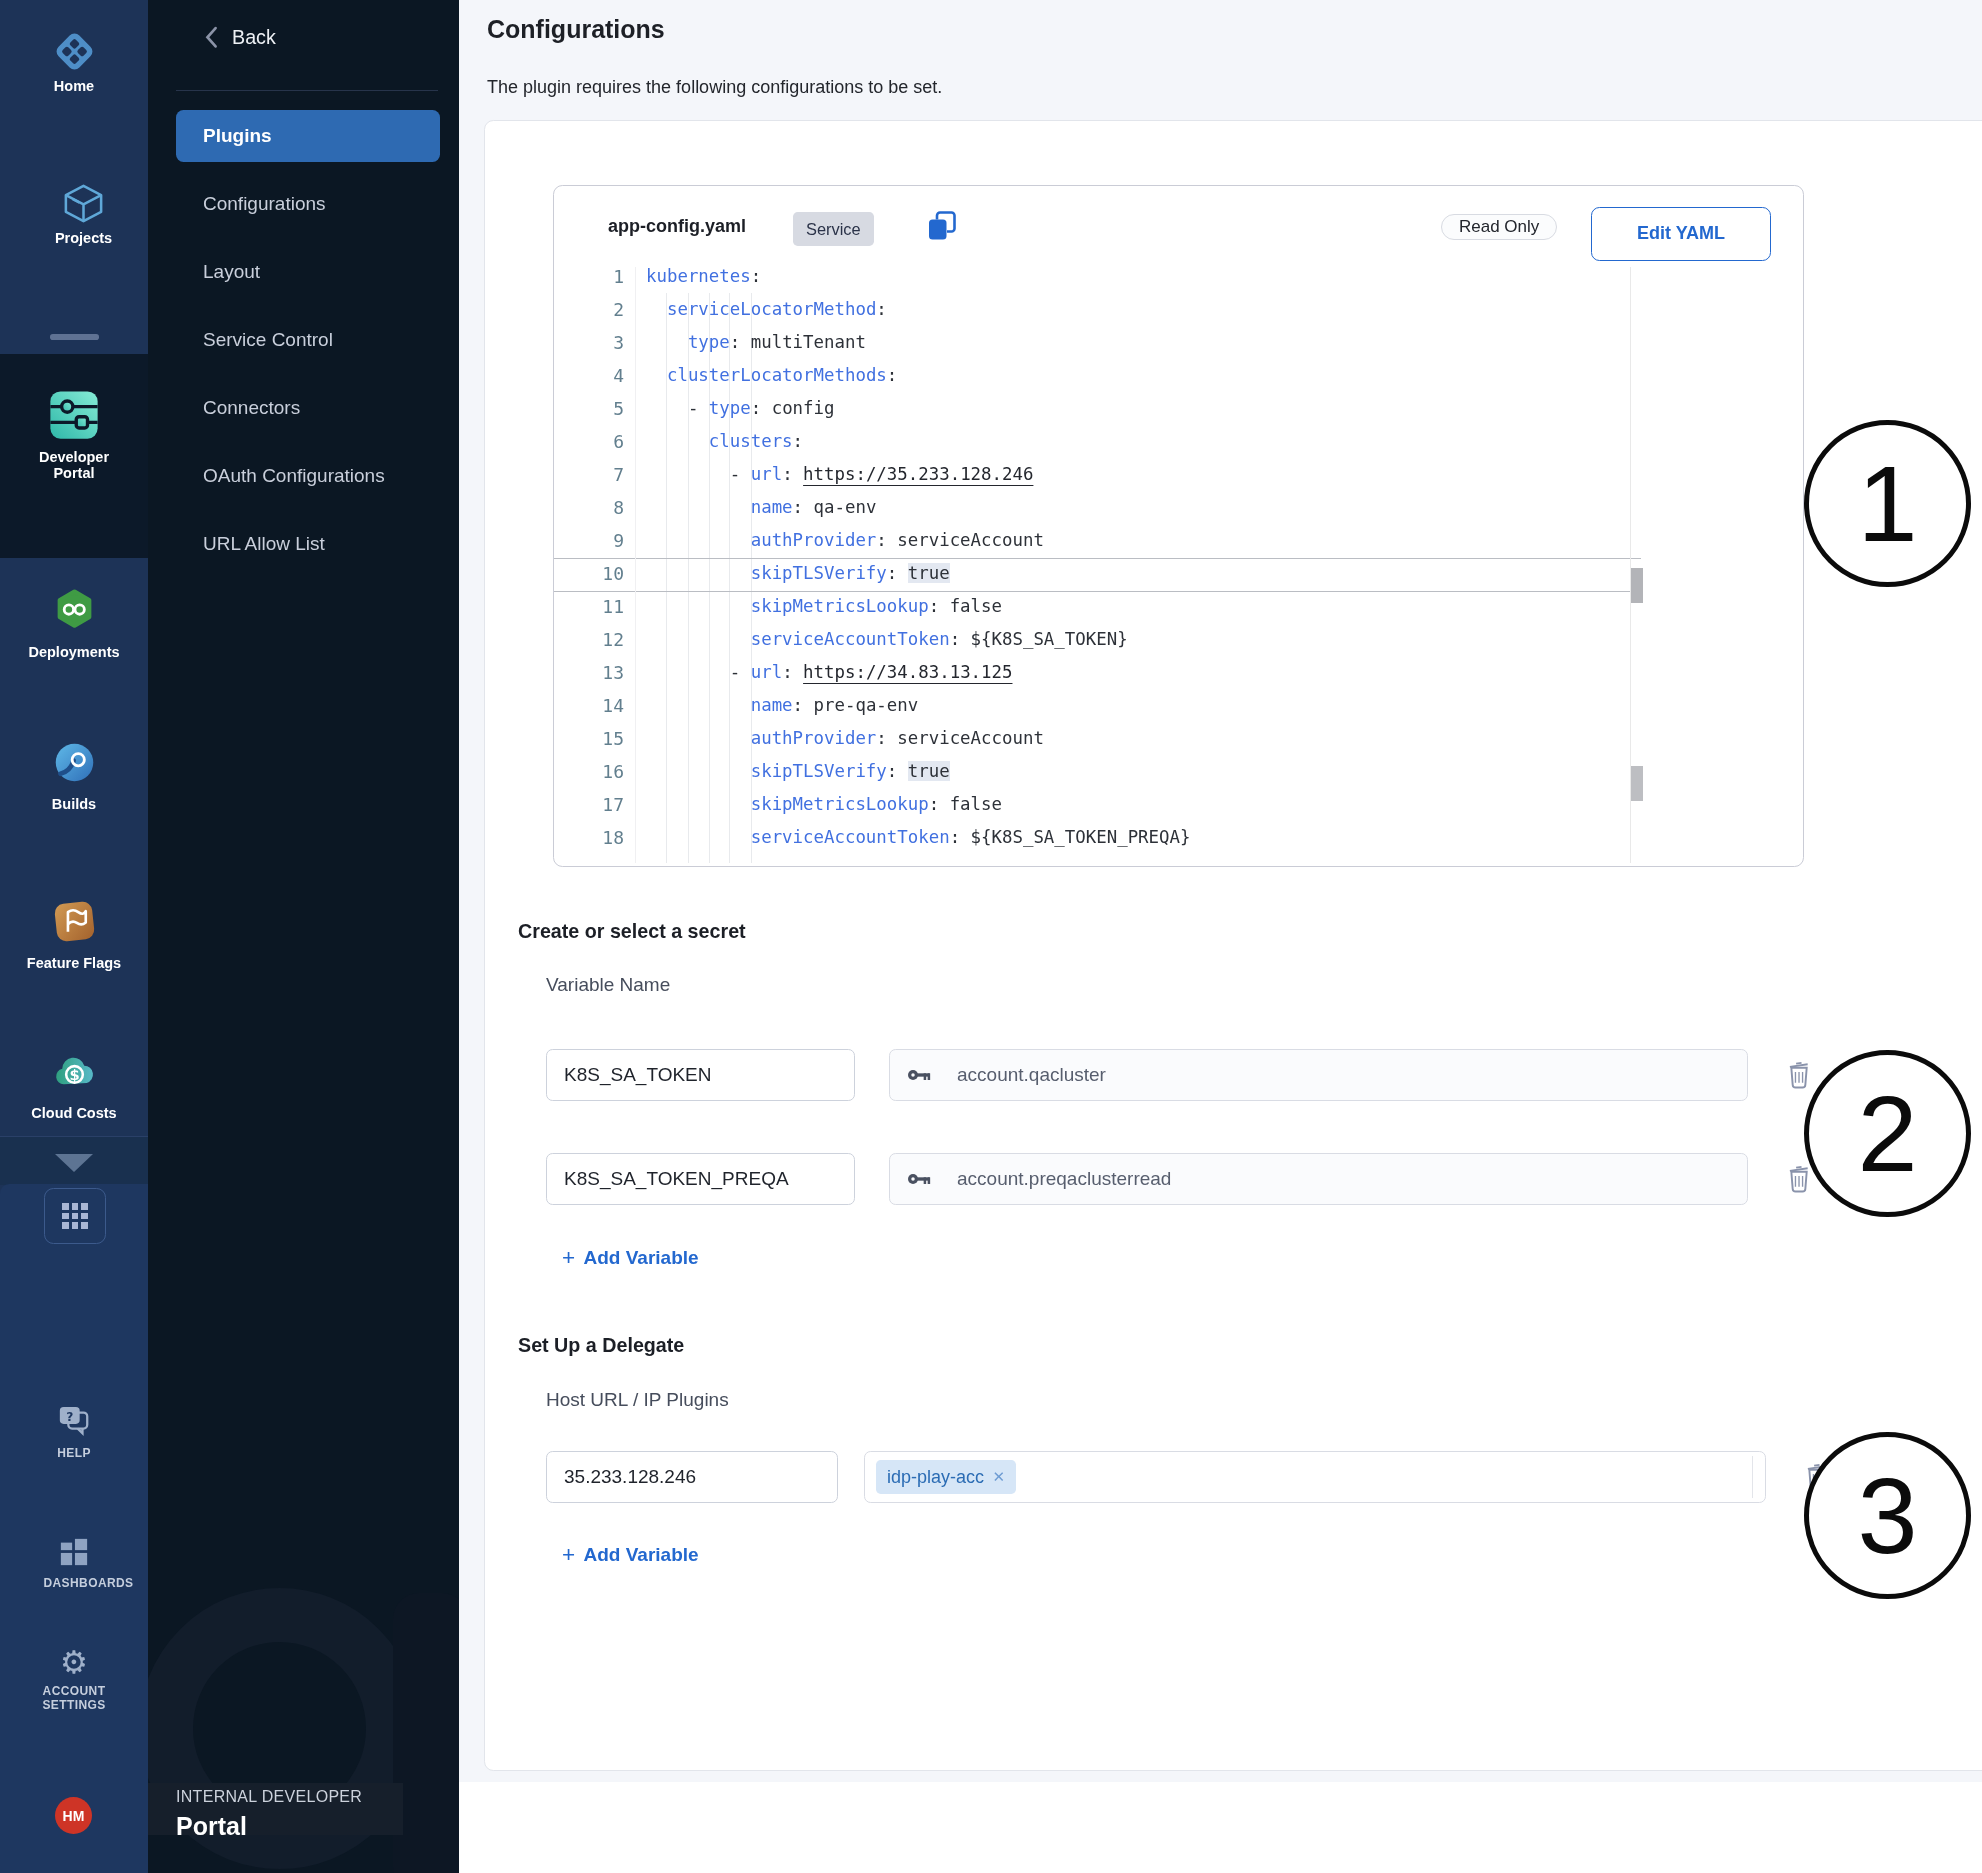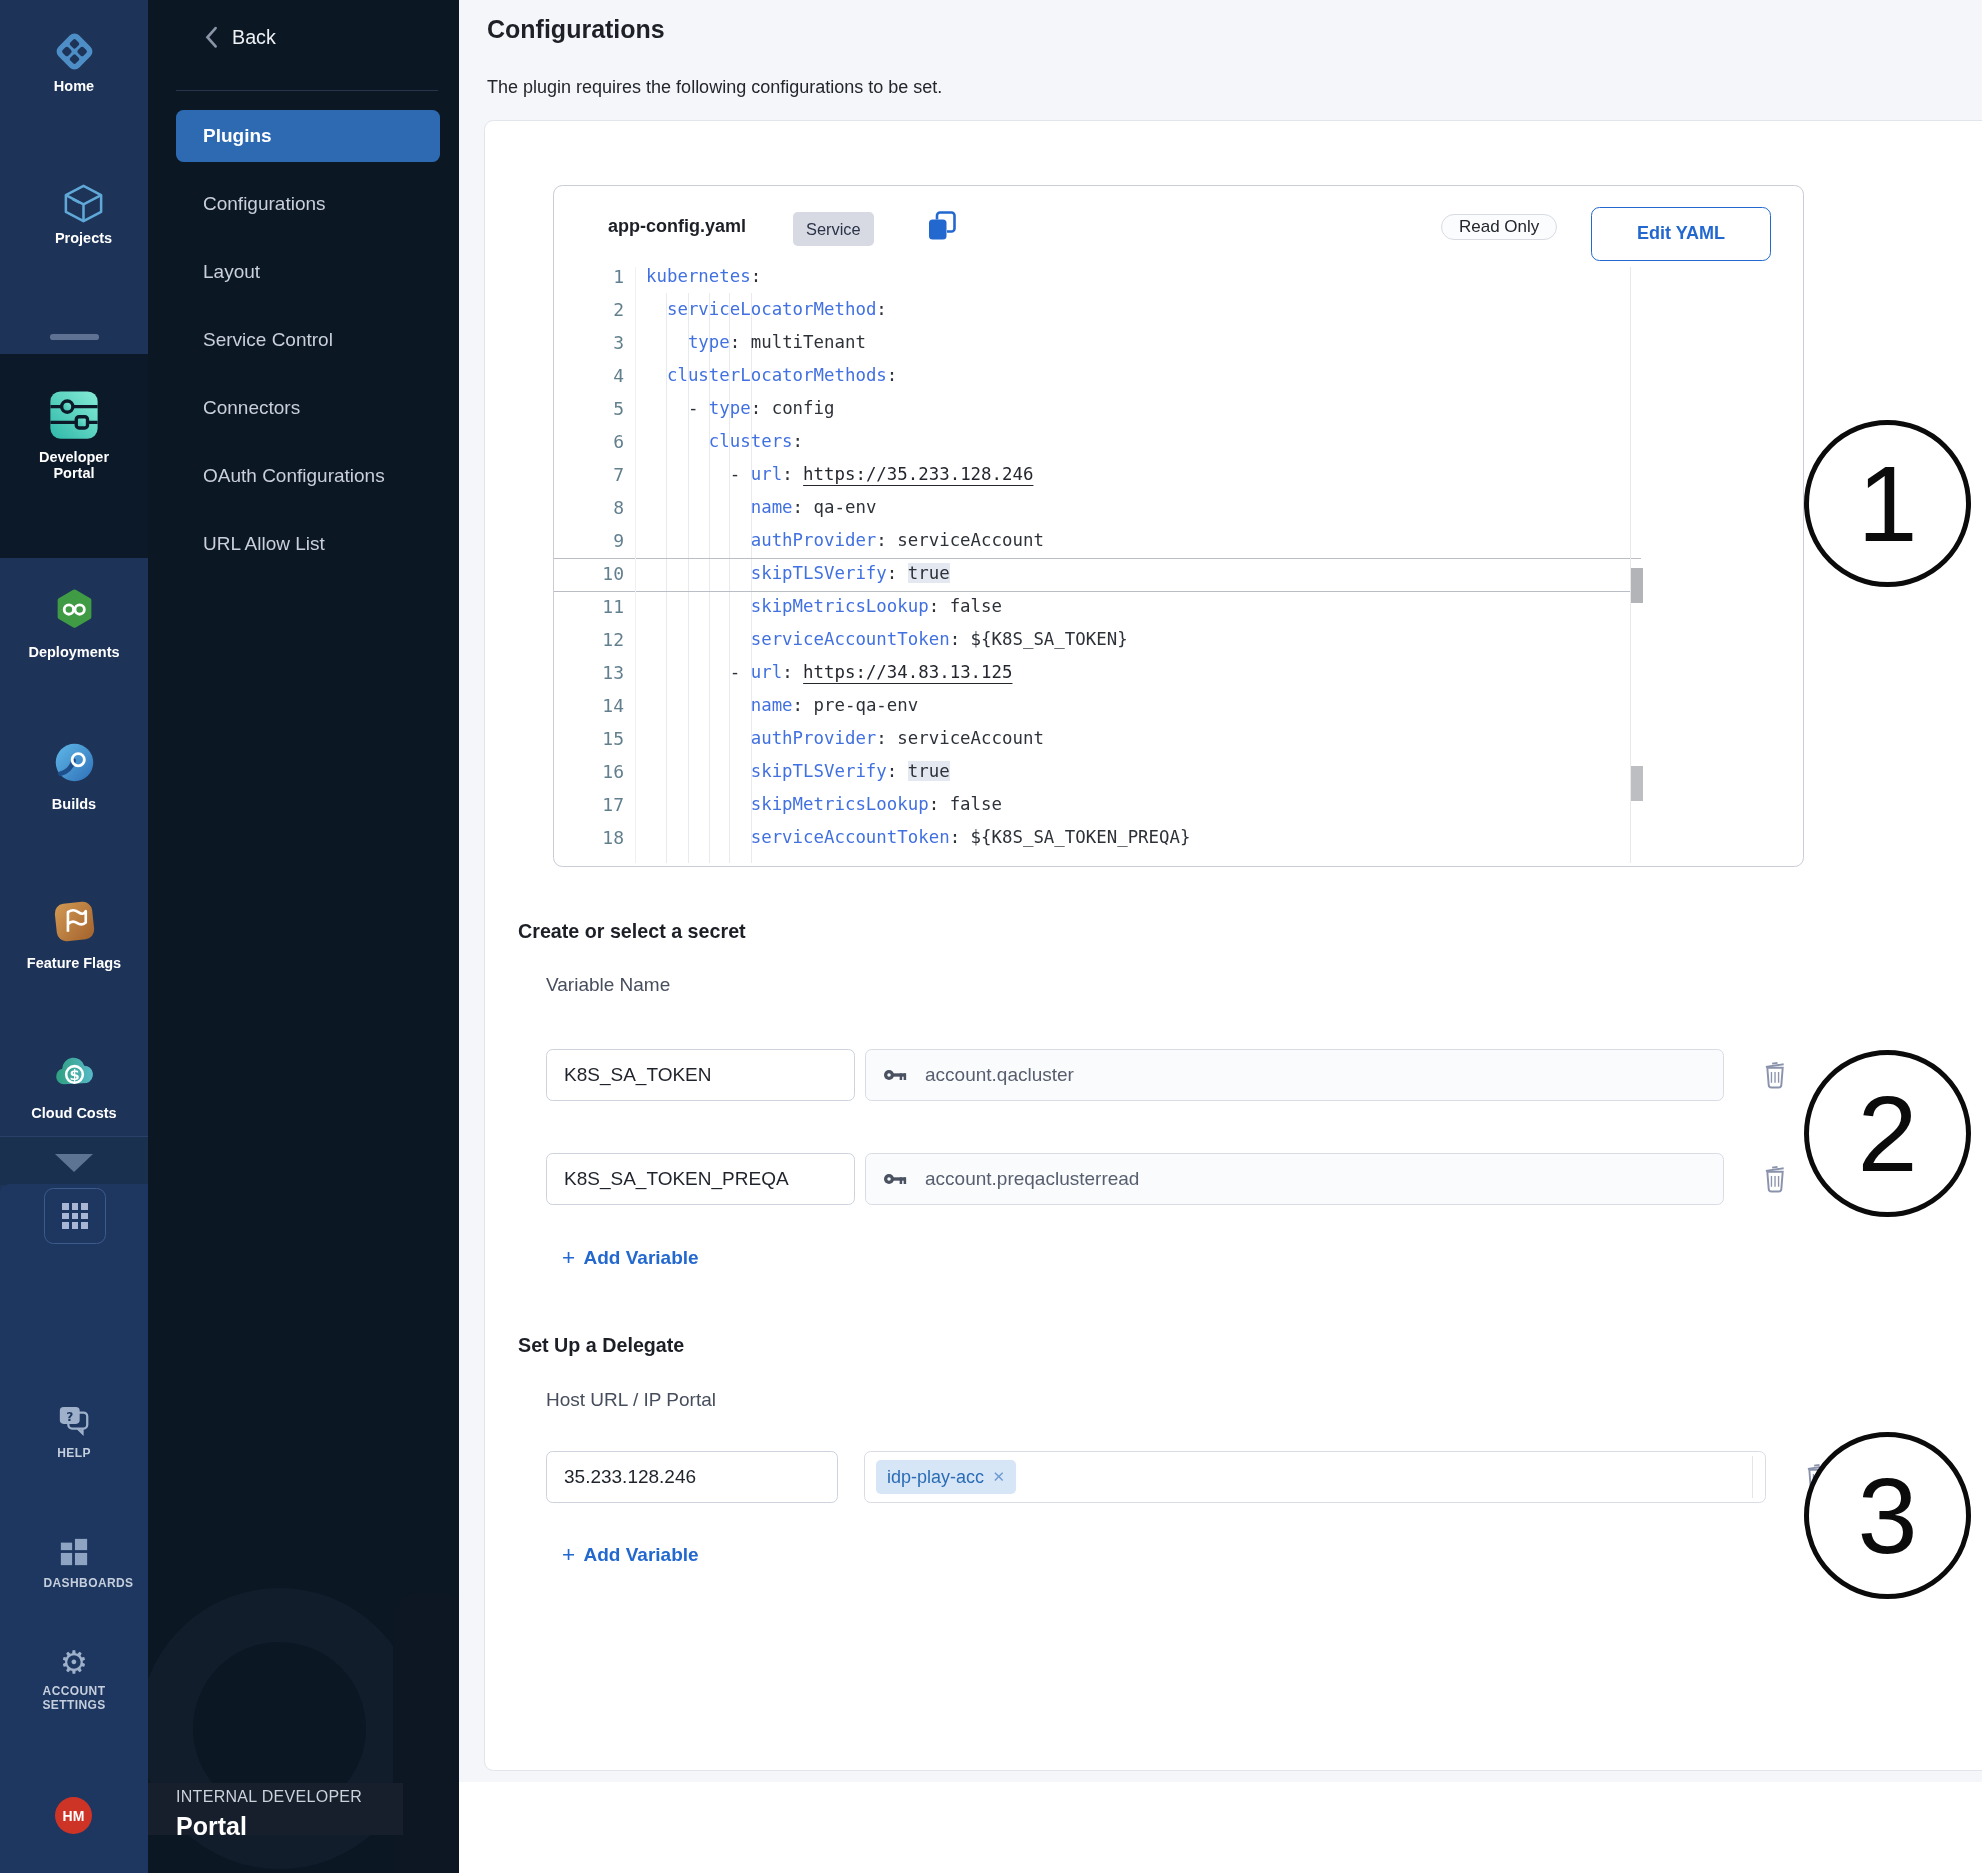--- a/index.html
+++ b/index.html
@@ -64,21 +64,21 @@
   .curline { position:absolute; left:0; right:161px; top:291px; height:34px; border-top:0.9px solid #babdc3; border-bottom:0.9px solid #babdc3; }
   .sb-track { position:absolute; left:1076px; width:13px; top:0; bottom:0; border-left:0.9px solid #e9e9e9; }
   .sb-thumb { position:absolute; left:1077px; width:12px; height:35px; background:#b3b4b8; }
 
   
   .h-section { position:absolute; font-size:19.7px; font-weight:700; color:#1c1f26; }
   .lbl { position:absolute; font-size:19px; color:#464d5c; }
   .rows { position:absolute; left:546px; width:1284px; }
   .frow { display:flex; align-items:center; height:52px; margin-bottom:52px; }
   .in-var { width:309px; height:52px; border:0.9px solid #cdd2dc; border-radius:6.6px; background:#fff; font-family:"Liberation Sans",sans-serif; font-size:19px; color:#1f232b; padding:0 17px; outline:none; }
-  .secret-field { margin-left:10px; width:859px; height:52px; border:0.9px solid #d9dce4; border-radius:6.6px; background:#fafbfd; display:flex; align-items:center; padding:0 17px; gap:17px; cursor:pointer; }
+  .secret-field { margin-left:34px; width:859px; height:52px; border:0.9px solid #d9dce4; border-radius:6.6px; background:#fafbfd; display:flex; align-items:center; padding:0 17px; gap:25px; cursor:pointer; }
   .secret-field span { font-size:19px; color:#575e6e; }
   .trash { margin-left:39px; cursor:pointer; flex:0 0 auto; }
   .tagfield { margin-left:26px; width:962px; height:52px; border:0.9px solid #d9dce4; border-radius:6.6px; background:#fff; display:flex; align-items:center; padding:0 11.2px; position:relative; cursor:text; }
   .tagfield .scrl { position:absolute; right:12px; top:3.7px; bottom:3.7px; width:0.9px; background:#e3e5ea; }
   .tag { height:34px; background:#d6e6f7; border-radius:4.7px; display:flex; align-items:center; padding:0 11.2px; gap:8.4px; }
   .tag b { font-weight:400; font-size:18px; color:#2b6cb4; }
   .tag i { font-style:normal; font-size:15px; color:#6e9cd3; cursor:pointer; }
   .addlink { position:absolute; left:562px; display:flex; align-items:center; gap:8.4px; color:#2368cf; font-size:19px; font-weight:600; cursor:pointer; }
   .addlink .plus { font-size:22.5px; font-weight:400; line-height:1; }
   .btn-save { position:absolute; left:521px; top:1660px; width:274px; height:56px; border:1.7px solid #2368cf; border-radius:8.4px; background:#fff; color:#2368cf; font-size:19px; font-weight:700; display:flex; align-items:center; justify-content:center; cursor:pointer; }
@@ -385,21 +385,21 @@
             <path d="M9.5 5.2l5.6-.8"></path>
           </svg></span>
       </div>
     </div>
   <div class="addlink" style="top:1247px;">
     <span class="plus">+</span>
     <span>Add Variable</span>
   </div>
 
   <div class="h-section" style="left:518px; top:1334px;">Set Up a Delegate</div>
-  <div class="lbl" style="left:546px; top:1389px;">Host URL / IP Portal</div>
+  <div class="lbl" style="left:546px; top:1389px;">Host URL / IP Plugins</div>
 
   <div class="rows" style="top:1451px;">
     <div class="frow">
       <input class="in-var" value="35.233.128.246" style="">
       <div class="tagfield">
         <div class="tag">
           <b>idp-play-acc</b>
           <i>✕</i>
         </div>
         <div class="scrl"></div>

